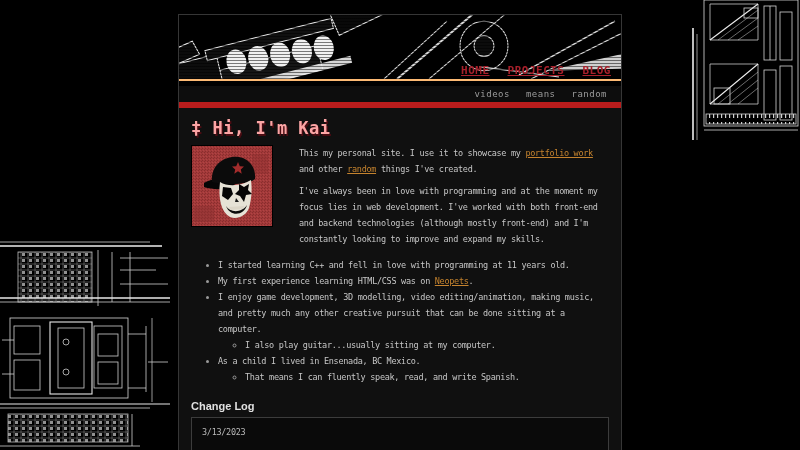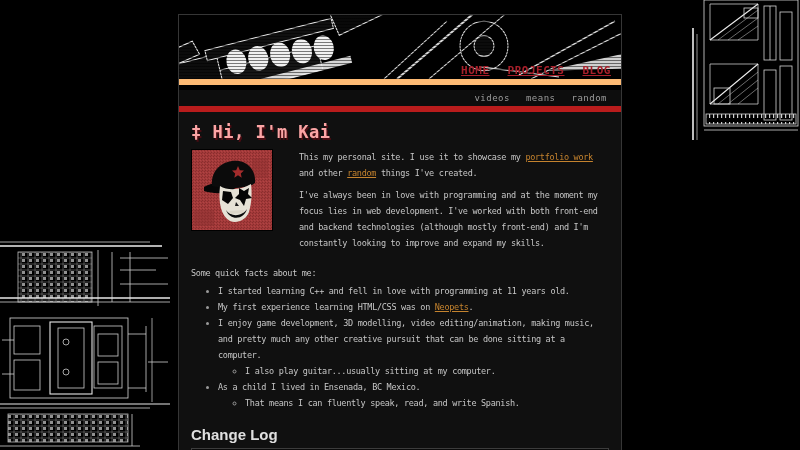--- a/index.html
+++ b/index.html
@@ -8,21 +8,21 @@
   
   .decor-left{position:absolute;left:0;top:222px;width:176px;height:228px;}
   .decor-right{position:absolute;right:0;top:0;width:112px;height:140px;}
 
   
   .column{position:absolute;left:178px;top:14px;width:444px;height:436px;
           background:#101010;border:1px solid #363636;border-bottom:none;
           box-sizing:border-box;overflow:hidden;}
 
   
-  .banner{position:relative;height:64px;background:#000;border-bottom:6px solid #fdba74;overflow:hidden;}
+  .banner{position:relative;height:64px;background:#000;border-bottom:2px solid #fdba74;overflow:hidden;}
   .banner svg{position:absolute;inset:0;width:100%;height:100%;}
   .scanlines{position:absolute;inset:0;pointer-events:none;
     background:repeating-linear-gradient(180deg,rgba(0,0,0,.5) 0px,rgba(0,0,0,.5) 1px,transparent 1px,transparent 3px);}
   .primary-nav{position:absolute;right:10px;bottom:2px;display:flex;gap:18px;}
   .primary-nav a{color:#a8202b;font-weight:bold;font-size:11px;letter-spacing:.5px;
                  text-decoration:underline;cursor:pointer;}
 
   .gap-strip{height:5px;background:#000;}
 
   
@@ -40,21 +40,21 @@
   .avatar{width:80px;height:80px;flex:0 0 auto;border:1px solid #000;}
   .intro-text p{margin:0 0 6px;}
   a.ilink{color:#c5832e;text-decoration:underline;cursor:pointer;}
 
   .facts-intro{margin:8px 0 2px;}
   ul.facts{margin:2px 0 0;padding-left:27px;list-style:disc;}
   ul.facts>li::marker, ul.sub>li::marker, ul.cl-items>li::marker{color:#9a9a9a;}
   ul.sub{list-style:circle;padding-left:27px;margin:0;}
   ul.facts li{line-height:16px;}
 
-  .changelog-title{font-family:"Liberation Sans",sans-serif;font-weight:bold;font-size:15px;
+  .changelog-title{font-family:"Liberation Sans",sans-serif;font-weight:bold;font-size:11px;
                    color:#e0e0e0;margin:15px 0 5px;}
   .changelog-box{border:1px solid #3c3c3c;background:#0a0a0a;padding:6px 10px 12px;}
   .cl-entry{margin-bottom:10px;}
   .cl-date{line-height:17px;color:#b8b8b8;}
 </style>
 </head>
 <body>
 
 <div class="decor-left">
   <svg viewBox="0 0 176 228" width="176" height="228">
@@ -207,21 +207,20 @@
           <path d="M34,60 C38,67 50,67 55,59 C52,70 38,71 34,60 Z" fill="#0a0a0a"></path>
           <path d="M37,61 L52,60 L51,63 L38,64 Z" fill="#dcd6c8"></path>
         </svg>
       </div>
       <div class="intro-text">
         <p class="t"><span>This my personal site. I use it to showcase my </span><a class="ilink">portfolio work</a><span> and other </span><a class="ilink">random</a><span> things I've created.</span></p>
         <p class="t"><span>I've always been in love with programming and at the moment my focus lies in web development. I've worked with both front-end and backend technologies (although mostly front-end) and I'm constantly looking to improve and expand my skills.</span></p>
       </div>
     </div>
 
-    <p class="t facts-intro">Some quick facts about me:</p>
 
     <ul class="facts t">
       <li><span><span>I started learning C++ and fell in love with programming at 11 years old.</span></span></li>
       <li><span><span>My first experience learning HTML/CSS was on </span><a class="ilink">Neopets</a><span>.</span></span></li>
       <li><span><span>I enjoy game development, 3D modelling, video editing/animation, making music, and pretty much any other creative pursuit that can be done sitting at a computer.</span></span>
         <ul class="sub">
           <li><span><span>I also play guitar...usually sitting at my computer.</span></span></li>
         </ul>
       </li>
       <li><span><span>As a child I lived in Ensenada, BC Mexico.</span></span>

